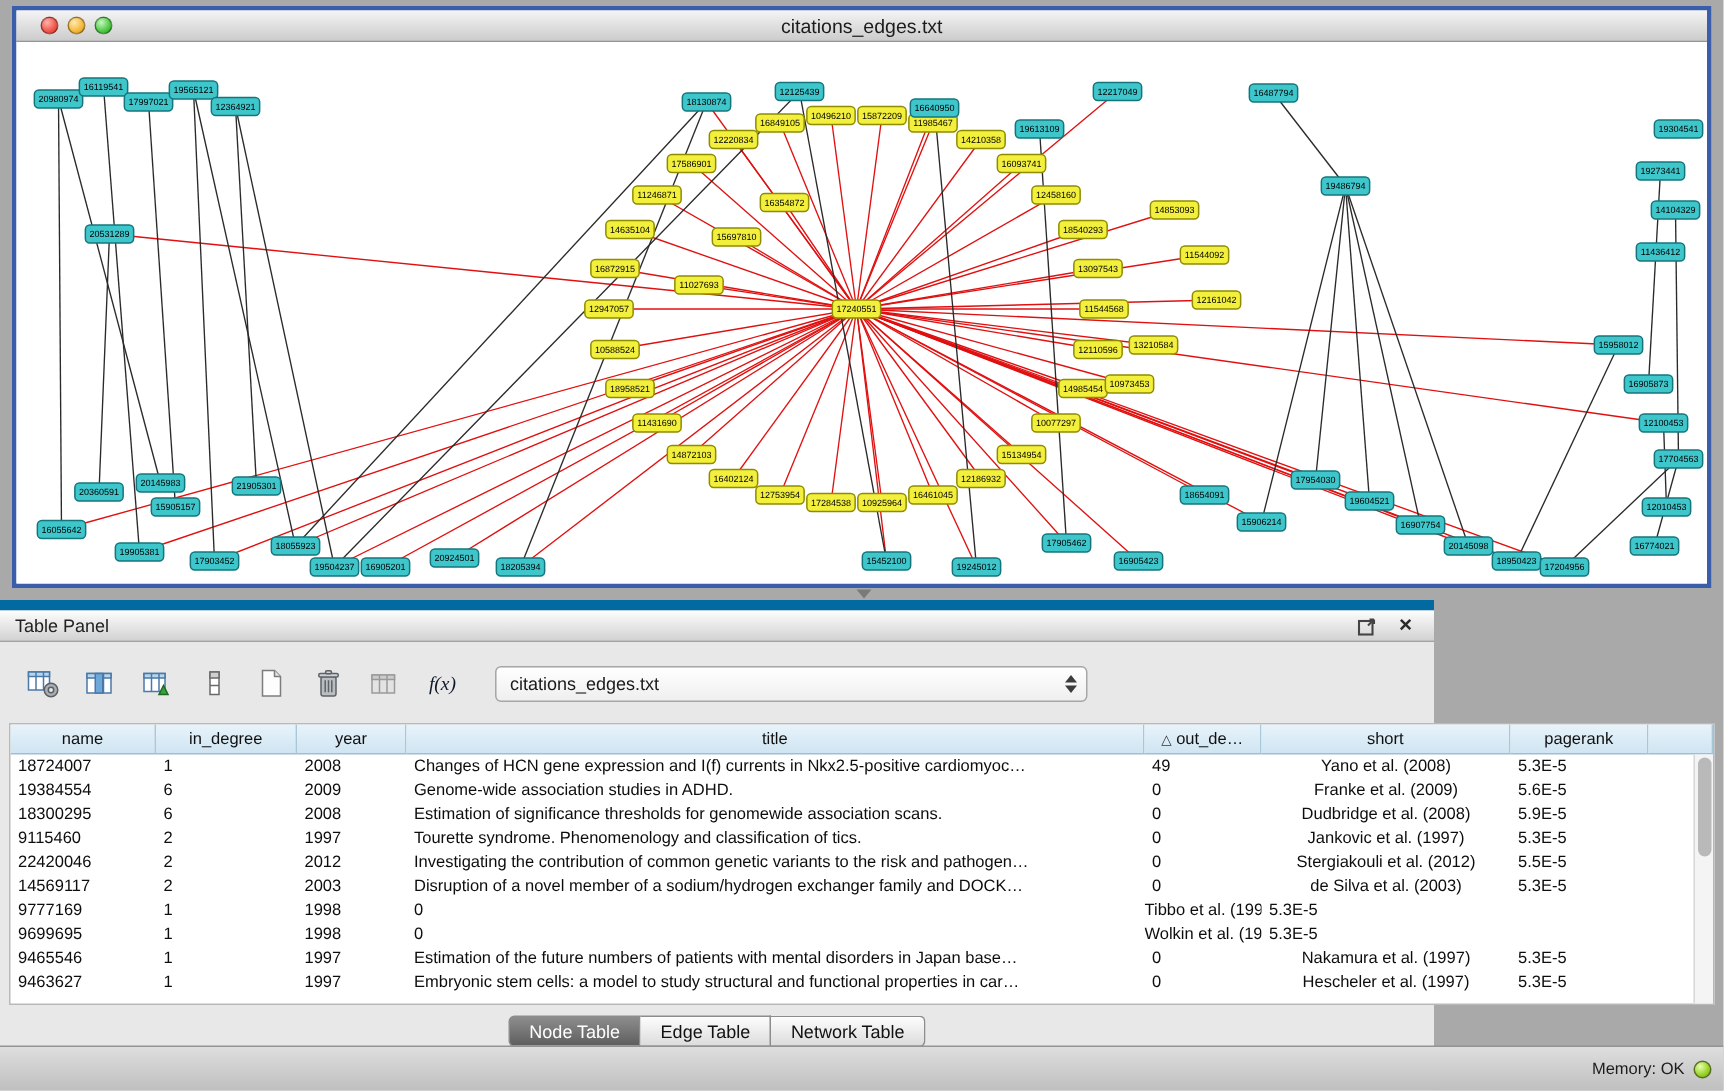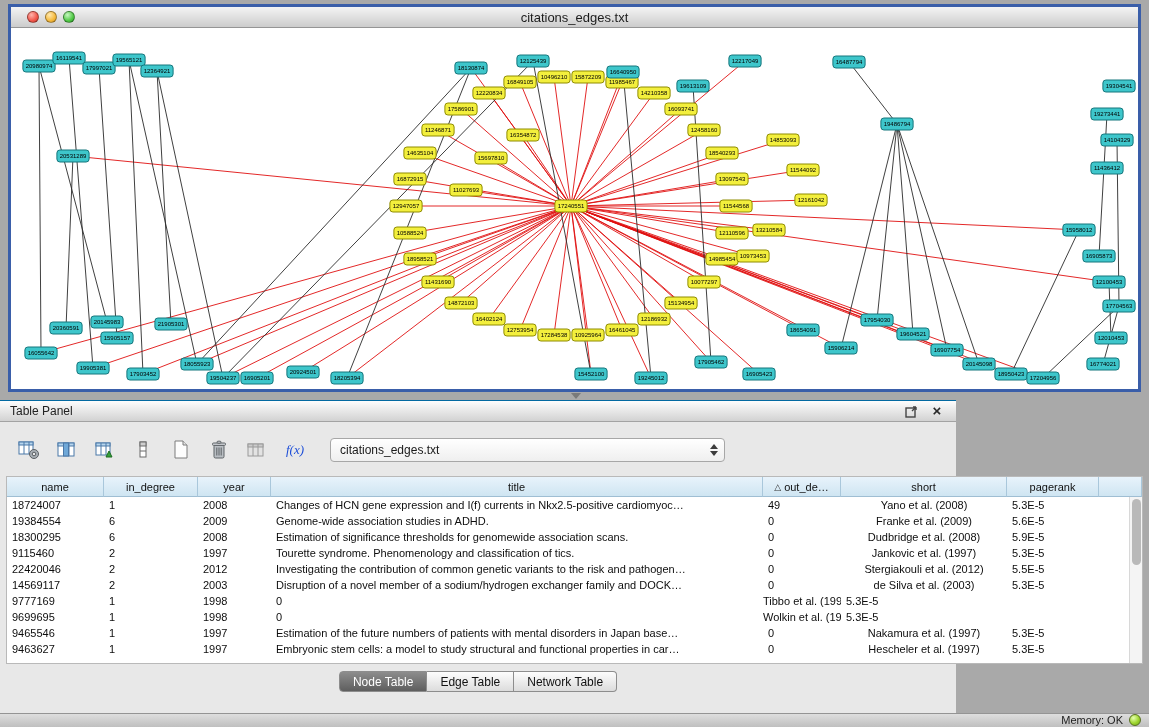--- a/index.html
+++ b/index.html
@@ -20,35 +20,35 @@
   .canvas { position:relative; width:1127px; height:361px; background:#fff; overflow:hidden; }
   .canvas svg { display:block; width:100%; height:100%; }
 
   
   .splitter { position:absolute; left:0; top:392px; width:100%; height:8px; }
   .splitter .handle { position:absolute; left:50%; top:1px; width:0; height:0; margin-left:-4px;
     border-left:5px solid transparent; border-right:5px solid transparent; border-top:6px solid #7a7a7a; }
 
   
   .table-panel { position:absolute; left:0; top:400px; width:956px; height:327px;
-    background:#e8e8e8; border-top:1px solid #0369a1; }
+    background:#e8e8e8; border-top:7px solid #0369a1; }
   .panel-header { height:21px; background:linear-gradient(#fdfdfd,#d2d2d2);
     border-bottom:1px solid #a3a3a3; display:flex; align-items:center; padding:0 10px; }
   .panel-title { font-size:12px; color:#222; }
   .panel-header .spacer { flex:1; }
   .ph-icon { width:18px; height:16px; display:flex; align-items:center; justify-content:center;
     margin-left:8px; cursor:default; }
   .close-x { font-size:15px; font-weight:bold; color:#2a2a2a; line-height:14px; }
 
   
   .toolbar { display:flex; align-items:center; gap:8px; margin:14px 0 0 14px; height:28px; }
   .tb-btn { width:30px; height:26px; display:flex; align-items:center; justify-content:center;
     border-radius:3px; }
   .tb-btn svg { display:block; }
-  .fx { font-style:italic; font-size:13px; color:#1d4ed8; font-family:"Liberation Serif", serif; }
+  .fx { font-style:italic; font-size:13px; color:#0f172a; font-family:"Liberation Serif", serif; }
   .combo { margin-left:12px; width:395px; height:24px; background:linear-gradient(#ffffff,#efefef);
     border:1px solid #a7a7a7; border-radius:4px; display:flex; align-items:center;
     padding:0 6px 0 9px; font-size:12px; color:#1a1a1a; }
   .combo .cv { flex:1; }
   .combo .arrows { display:flex; flex-direction:column; gap:2px; align-items:center; }
   .combo .tri-up { width:0; height:0; border-left:4px solid transparent; border-right:4px solid transparent; border-bottom:5px solid #3c3c3c; }
   .combo .tri-down { width:0; height:0; border-left:4px solid transparent; border-right:4px solid transparent; border-top:5px solid #3c3c3c; }
 
   
   .dtable { position:relative; margin:12px 5px 0 6px; width:1137px; background:#fff;
@@ -67,23 +67,23 @@
 
   
   .tabs { display:flex; justify-content:center; margin-top:7px; }
   .tab { height:21px; padding:4px 13px; font-size:12px; color:#111; display:flex; align-items:center;
     background:linear-gradient(#fdfdfd,#dcdcdc); border:1px solid #8d8d8d; border-left-width:0; }
   .tab:first-child { border-left-width:1px; border-radius:4px 0 0 4px; }
   .tab:last-child { border-radius:0 4px 4px 0; }
   .tab.selected { background:linear-gradient(#8d8d8d,#5e5e5e); color:#fff; }
 
   
-  .statusbar { position:absolute; left:0; bottom:0; width:100%; height:14px;
+  .statusbar { position:absolute; left:0; bottom:0; width:100%; height:30px;
     background:linear-gradient(#dedede,#bfbfbf); border-top:1px solid #949494;
-    display:flex; justify-content:flex-end; padding:0 8px; gap:6px; }
+    display:flex; align-items:center; justify-content:flex-end; padding:0 8px; gap:6px; }
   .mem-label { font-size:11px; color:#1d1d1d; }
   .mem-dot { width:12px; height:12px; border-radius:50%; border:1px solid #57711f;
     background:radial-gradient(circle at 35% 30%, #e6ffb0, #9ed62e 55%, #6da41c); }
 </style>
 </head>
 <body>
 
 <div class="net-window">
   <div class="titlebar">
     <div class="lights">

